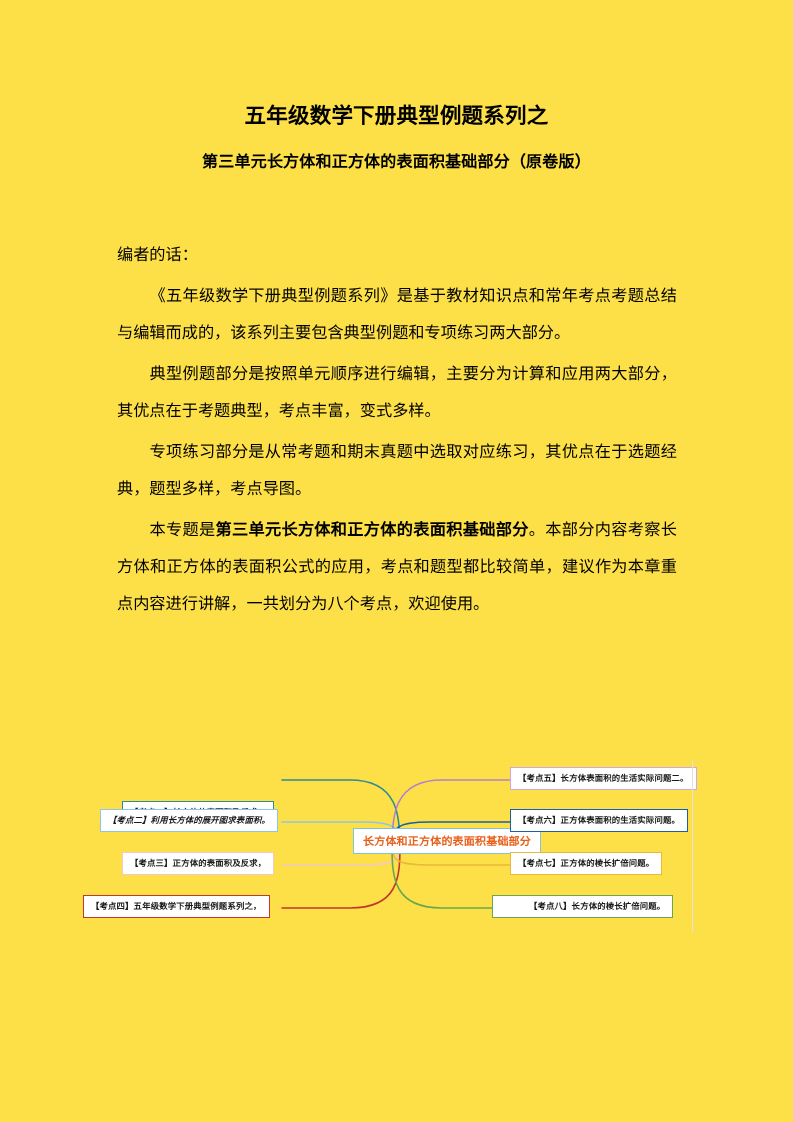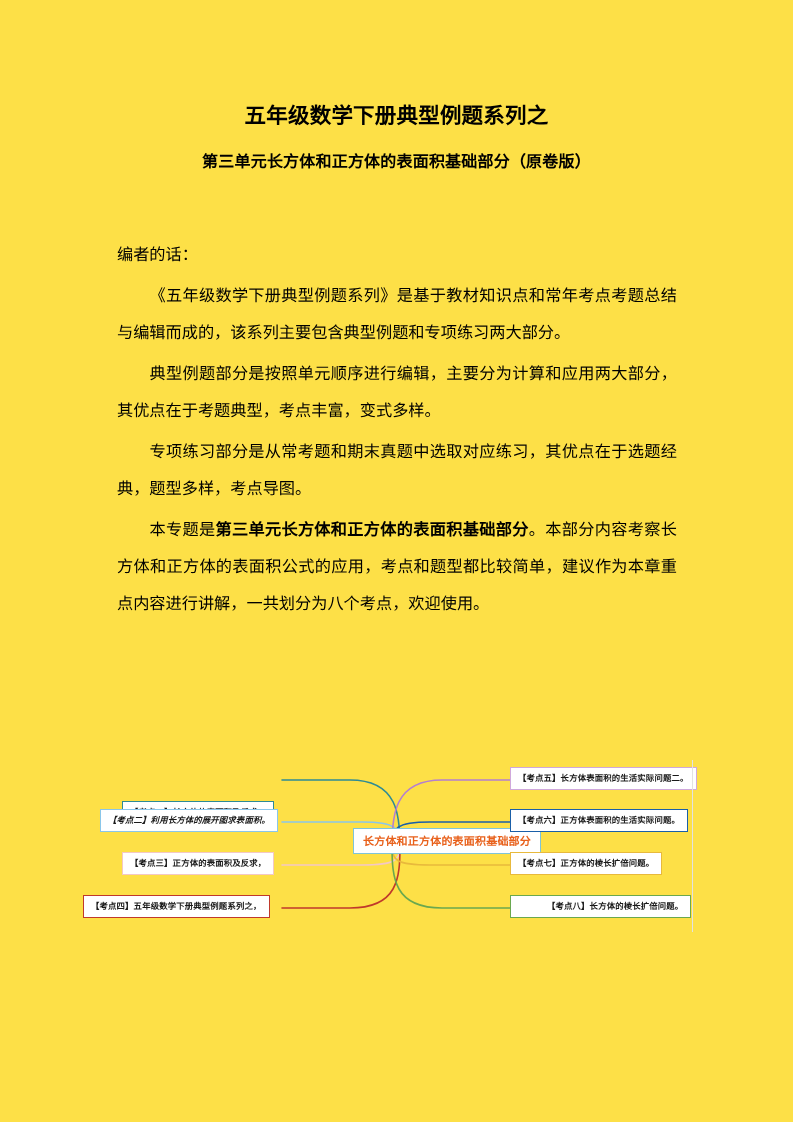--- a/index.html
+++ b/index.html
@@ -201,18 +201,18 @@
     <div class="mm-node" id="n-l1" style="left: 22px; top: 5px; border: 1.3px solid rgb(46, 139, 149); margin-top: 34px;"><span>【考点一】长方体的表面积及反求，</span></div>
     <div class="mm-node" id="n-l2" style="left: 0px; top: 47px; border: 1.3px solid rgb(138, 198, 234); font-style: italic;"><span>【考点二】利用长方体的展开图求表面积。</span></div>
     <div class="mm-node" id="n-l3" style="left: 22px; top: 90px; border: 1.3px solid rgb(244, 200, 196);"><span>【考点三】正方体的表面积及反求，</span></div>
     <div class="mm-node" id="n-l4" style="left: -17px; top: 133px; border: 1.3px solid rgb(192, 57, 43);"><span>【考点四】五年级数学下册典型例题系列之，</span></div>
 
     <div class="mm-center" id="n-c" style="left: 253px; top: 66px; border: 1.3px solid rgb(127, 196, 216); color: rgb(232, 97, 28);"><span>长方体和正方体的表面积基础部分</span></div>
 
     <div class="mm-node" id="n-r2" style="left: 410px; top: 47px; border: 1.3px solid rgb(26, 95, 168);"><span>【考点六】正方体表面积的生活实际问题。</span></div>
     <div class="mm-node" id="n-r1" style="left: 410px; top: 5px; border: 1.3px solid rgb(207, 168, 220);"><span>【考点五】长方体表面积的生活实际问题二。</span></div>
     <div class="mm-node" id="n-r3" style="left: 410px; top: 90px; border: 1.3px solid rgb(232, 185, 60);"><span>【考点七】正方体的棱长扩倍问题。</span></div>
-    <div class="mm-node" id="n-r4" style="left: 410px; top: 133px; border: 1.3px solid rgb(106, 168, 79); padding-left: 36px;"><span>【考点八】长方体的棱长扩倍问题。</span></div>
+    <div class="mm-node" id="n-r4" style="left: 392px; top: 133px; border: 1.3px solid rgb(106, 168, 79); padding-left: 36px;"><span>【考点八】长方体的棱长扩倍问题。</span></div>
 
     <div class="pic-edge"></div>
   </div>
 
 </div>
 
 </body></html>

